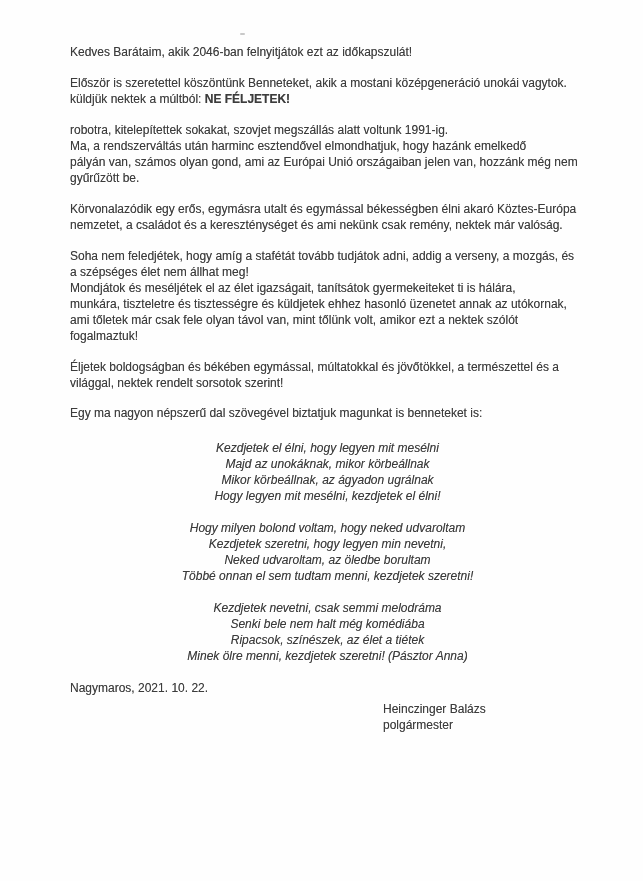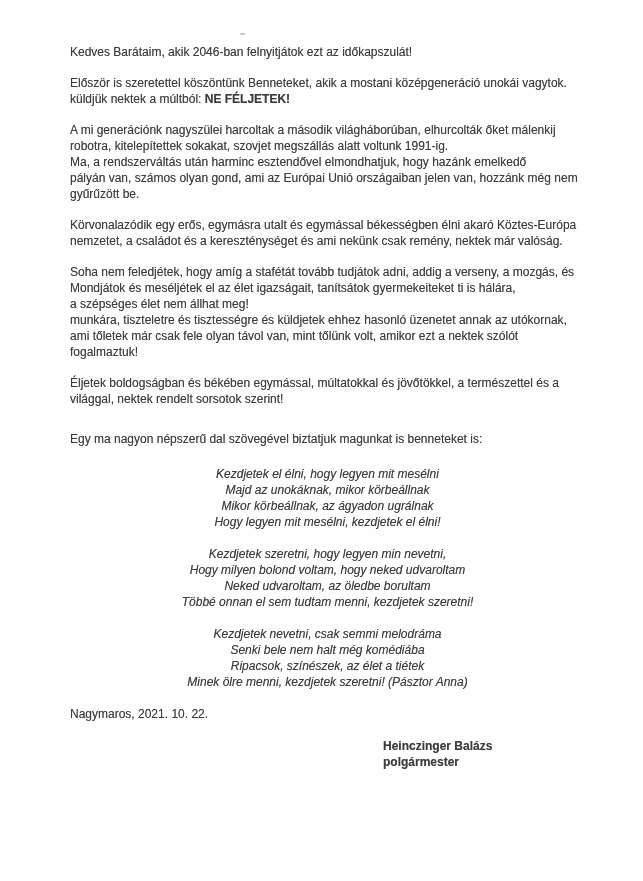--- a/index.html
+++ b/index.html
@@ -18,34 +18,33 @@
     font-size: 12px;
     line-height: 16px;
     padding: 44px 58px 0 70px;
     overflow: hidden;
     
     text-shadow: 0 0 0.4px rgba(70,70,70,0.55);
   }
   .para { margin-bottom: 15px; }
   .line { white-space: nowrap; }
   .bold { font-weight: bold; }
-  .para-extra-gap { margin-bottom: 24px; }
+  .para-extra-gap { margin-bottom: 14px; }
   .song-intro { margin-bottom: 19px; }
   .stanza {
     text-align: center;
     font-style: italic;
     margin-bottom: 16px;
   }
   .date-line {
     white-space: nowrap;
   }
   .signature {
-    margin-top: 16px;
+    margin-top: 5px;
     margin-left: 313px;
-    font-weight: bold;
   }
   .scan-speck {
     position: absolute;
     left: 240px;
     top: 33px;
     width: 5px;
     height: 2px;
     background: #c9c9c9;
     border-radius: 1px;
   }
@@ -60,58 +59,57 @@
   <p class="para line">Kedves Barátaim, akik 2046-ban felnyitjátok ezt az időkapszulát!</p>
 
   <div class="para">
     <div>
         <div class="line">Először is szeretettel köszöntünk Benneteket, akik a mostani középgeneráció unokái vagytok.</div>
       </div>
     <div class="line"><span>küldjük nektek a múltból: </span><span class="bold">NE FÉLJETEK!</span></div>
   </div>
 
   <div class="para">
-      <div class="line">A mi generációnk nagyszülei harcoltak a második világháborúban, elhurcolták őket málenkij</div>
       <div class="line">robotra, kitelepítettek sokakat, szovjet megszállás alatt voltunk 1991-ig.</div>
       <div class="line">Ma, a rendszerváltás után harminc esztendővel elmondhatjuk, hogy hazánk emelkedő</div>
       <div class="line">pályán van, számos olyan gond, ami az Európai Unió országaiban jelen van, hozzánk még nem</div>
       <div class="line">gyűrűzött be.</div>
     </div>
 
   <div class="para">
       <div class="line">Körvonalazódik egy erős, egymásra utalt és egymással békességben élni akaró Köztes-Európa</div>
       <div class="line">nemzetet, a családot és a kereszténységet és ami nekünk csak remény, nektek már valóság.</div>
     </div>
 
   <div class="para">
       <div class="line">Soha nem feledjétek, hogy amíg a stafétát tovább tudjátok adni, addig a verseny, a mozgás, és</div>
+      <div class="line">a szépséges élet nem állhat meg!</div>
       <div class="line">Mondjátok és meséljétek el az élet igazságait, tanítsátok gyermekeiteket ti is hálára,</div>
-      <div class="line">a szépséges élet nem állhat meg!</div>
       <div class="line">munkára, tiszteletre és tisztességre és küldjetek ehhez hasonló üzenetet annak az utókornak,</div>
       <div class="line">ami tőletek már csak fele olyan távol van, mint tőlünk volt, amikor ezt a nektek szólót</div>
       <div class="line">fogalmaztuk!</div>
     </div>
 
   <div class="para para-extra-gap">
       <div class="line">Éljetek boldogságban és békében egymással, múltatokkal és jövőtökkel, a természettel és a</div>
       <div class="line">világgal, nektek rendelt sorsotok szerint!</div>
     </div>
 
   <p class="para song-intro line">Egy ma nagyon népszerű dal szövegével biztatjuk magunkat is benneteket is:</p>
 
   <div class="stanza">
       <div class="line">Kezdjetek el élni, hogy legyen mit mesélni</div>
       <div class="line">Majd az unokáknak, mikor körbeállnak</div>
       <div class="line">Mikor körbeállnak, az ágyadon ugrálnak</div>
       <div class="line">Hogy legyen mit mesélni, kezdjetek el élni!</div>
     </div>
 
   <div class="stanza">
+      <div class="line">Hogy milyen bolond voltam, hogy neked udvaroltam</div>
       <div class="line">Kezdjetek szeretni, hogy legyen min nevetni,</div>
-      <div class="line">Hogy milyen bolond voltam, hogy neked udvaroltam</div>
       <div class="line">Neked udvaroltam, az öledbe borultam</div>
       <div class="line">Többé onnan el sem tudtam menni, kezdjetek szeretni!</div>
     </div>
 
   <div class="stanza">
       <div class="line">Kezdjetek nevetni, csak semmi melodráma</div>
       <div class="line">Senki bele nem halt még komédiába</div>
       <div class="line">Ripacsok, színészek, az élet a tiétek</div>
       <div class="line">Minek ölre menni, kezdjetek szeretni! (Pásztor Anna)</div>
     </div>

